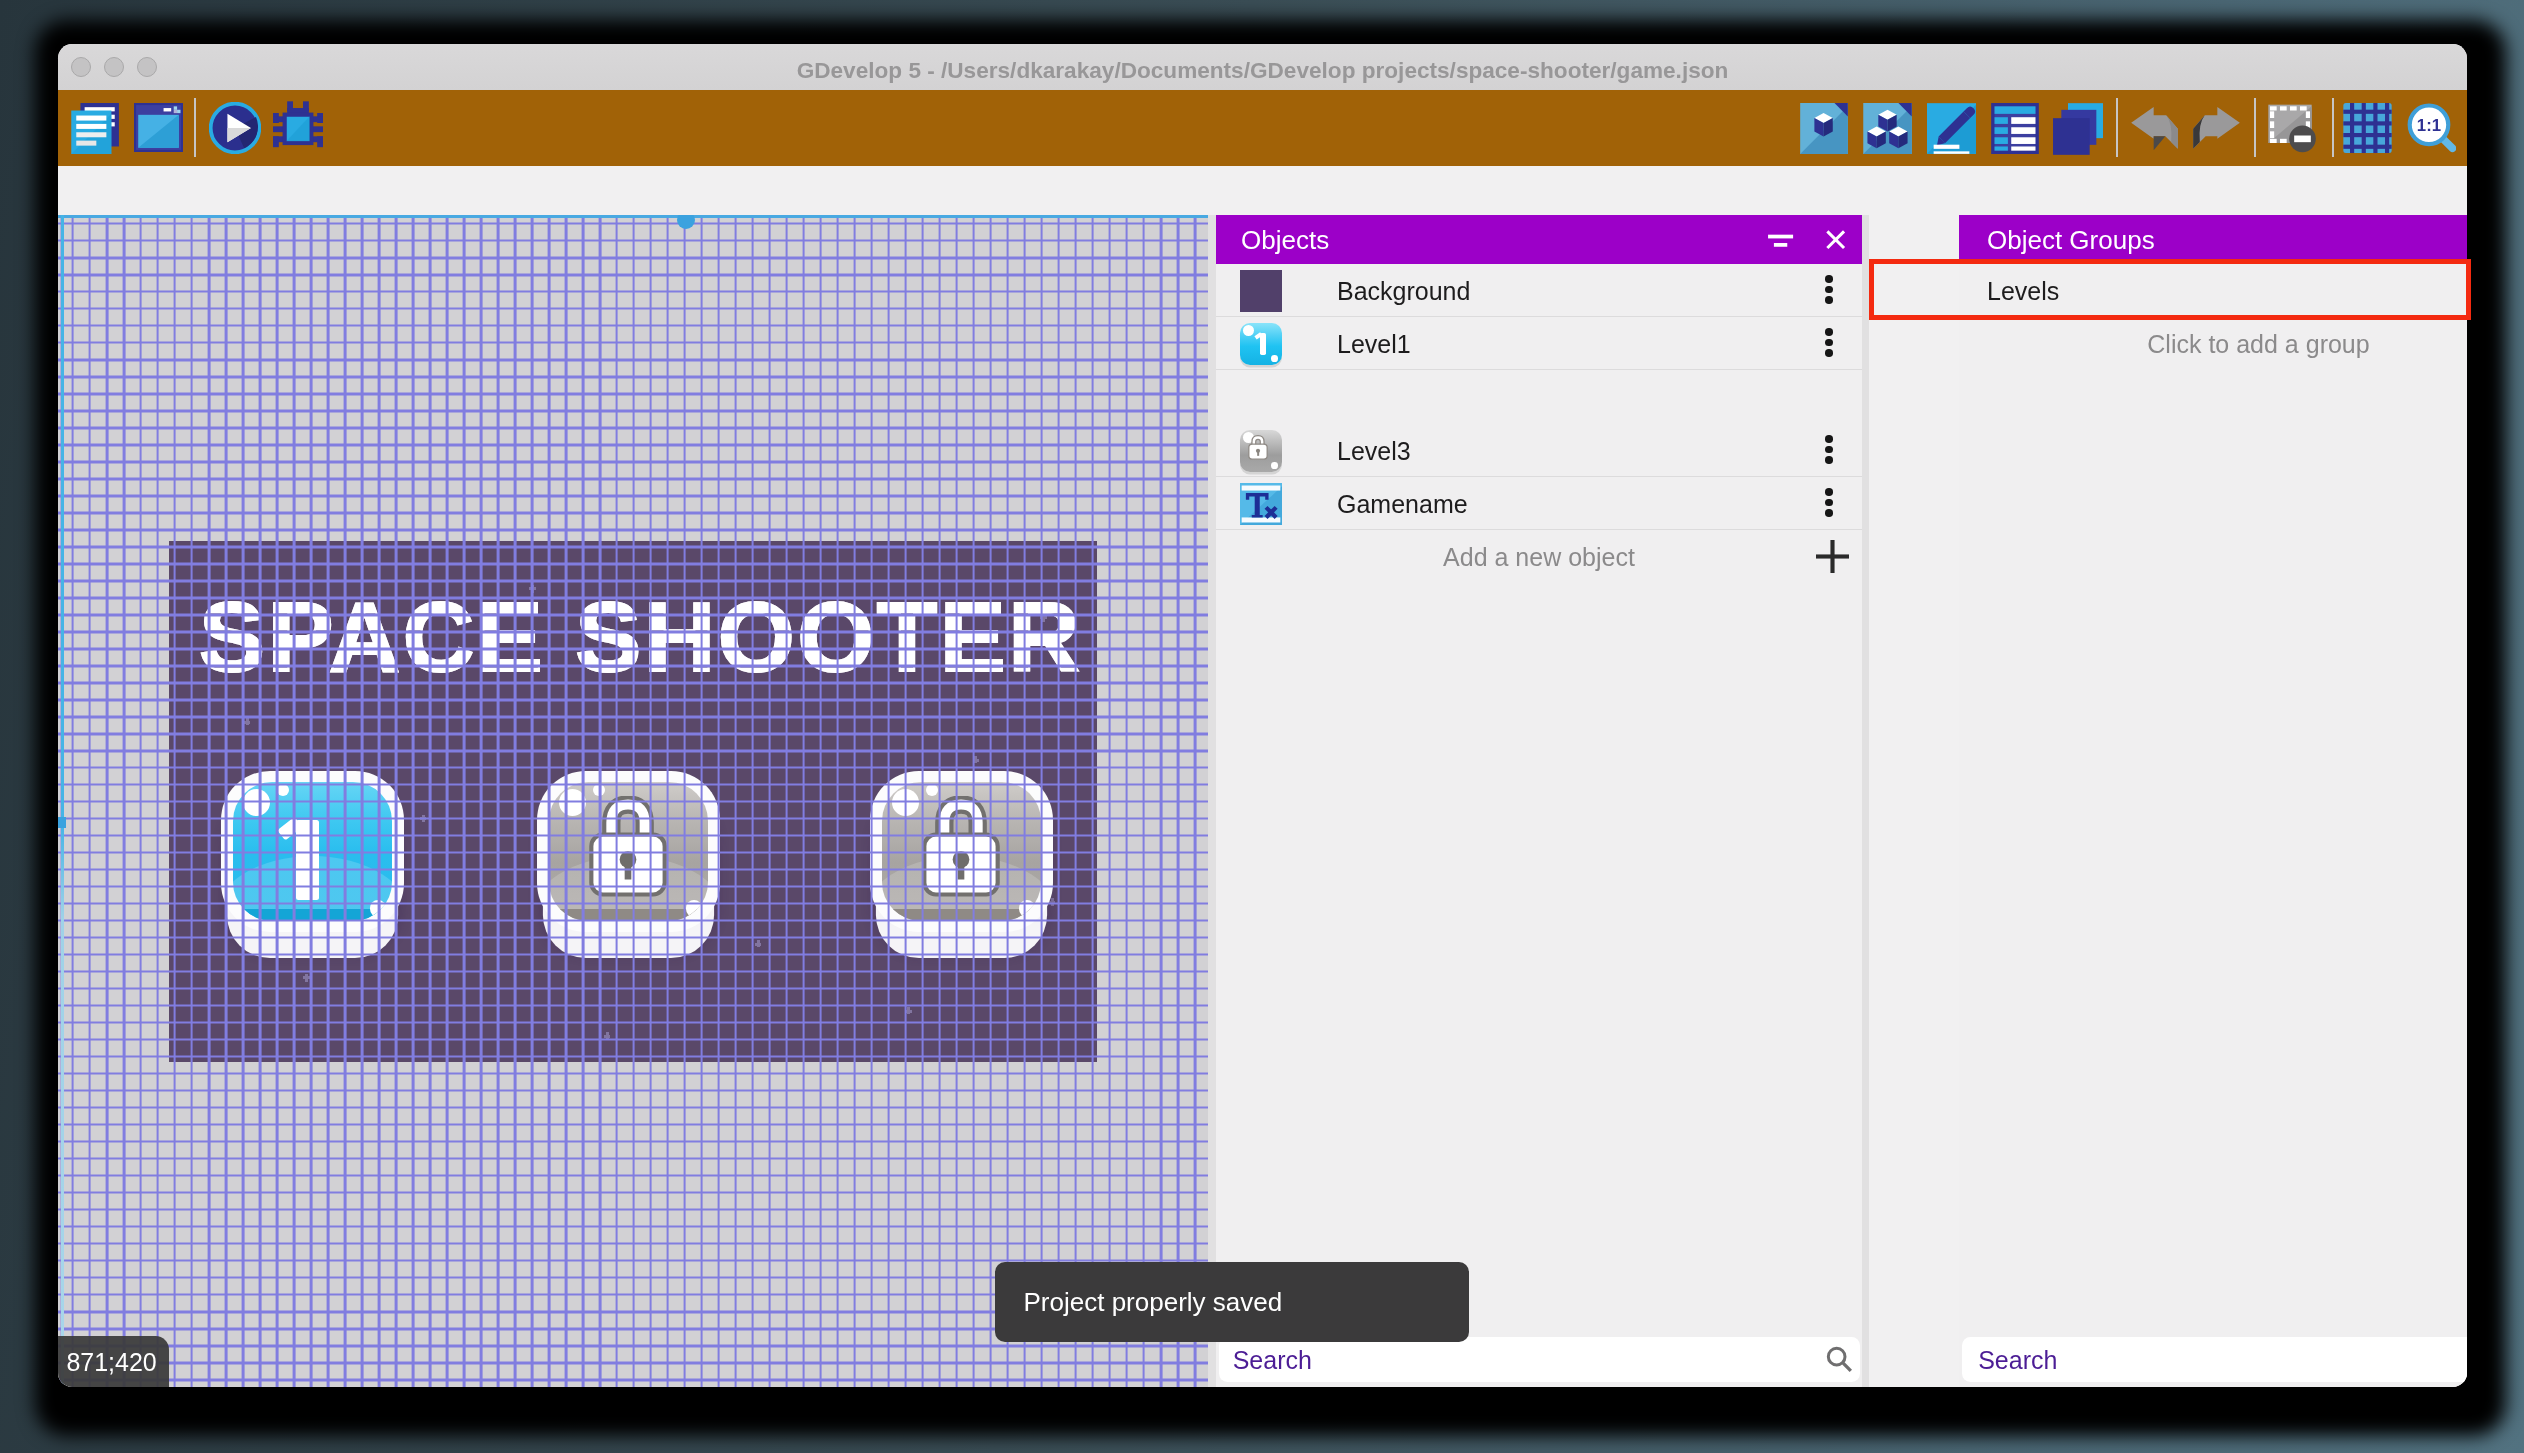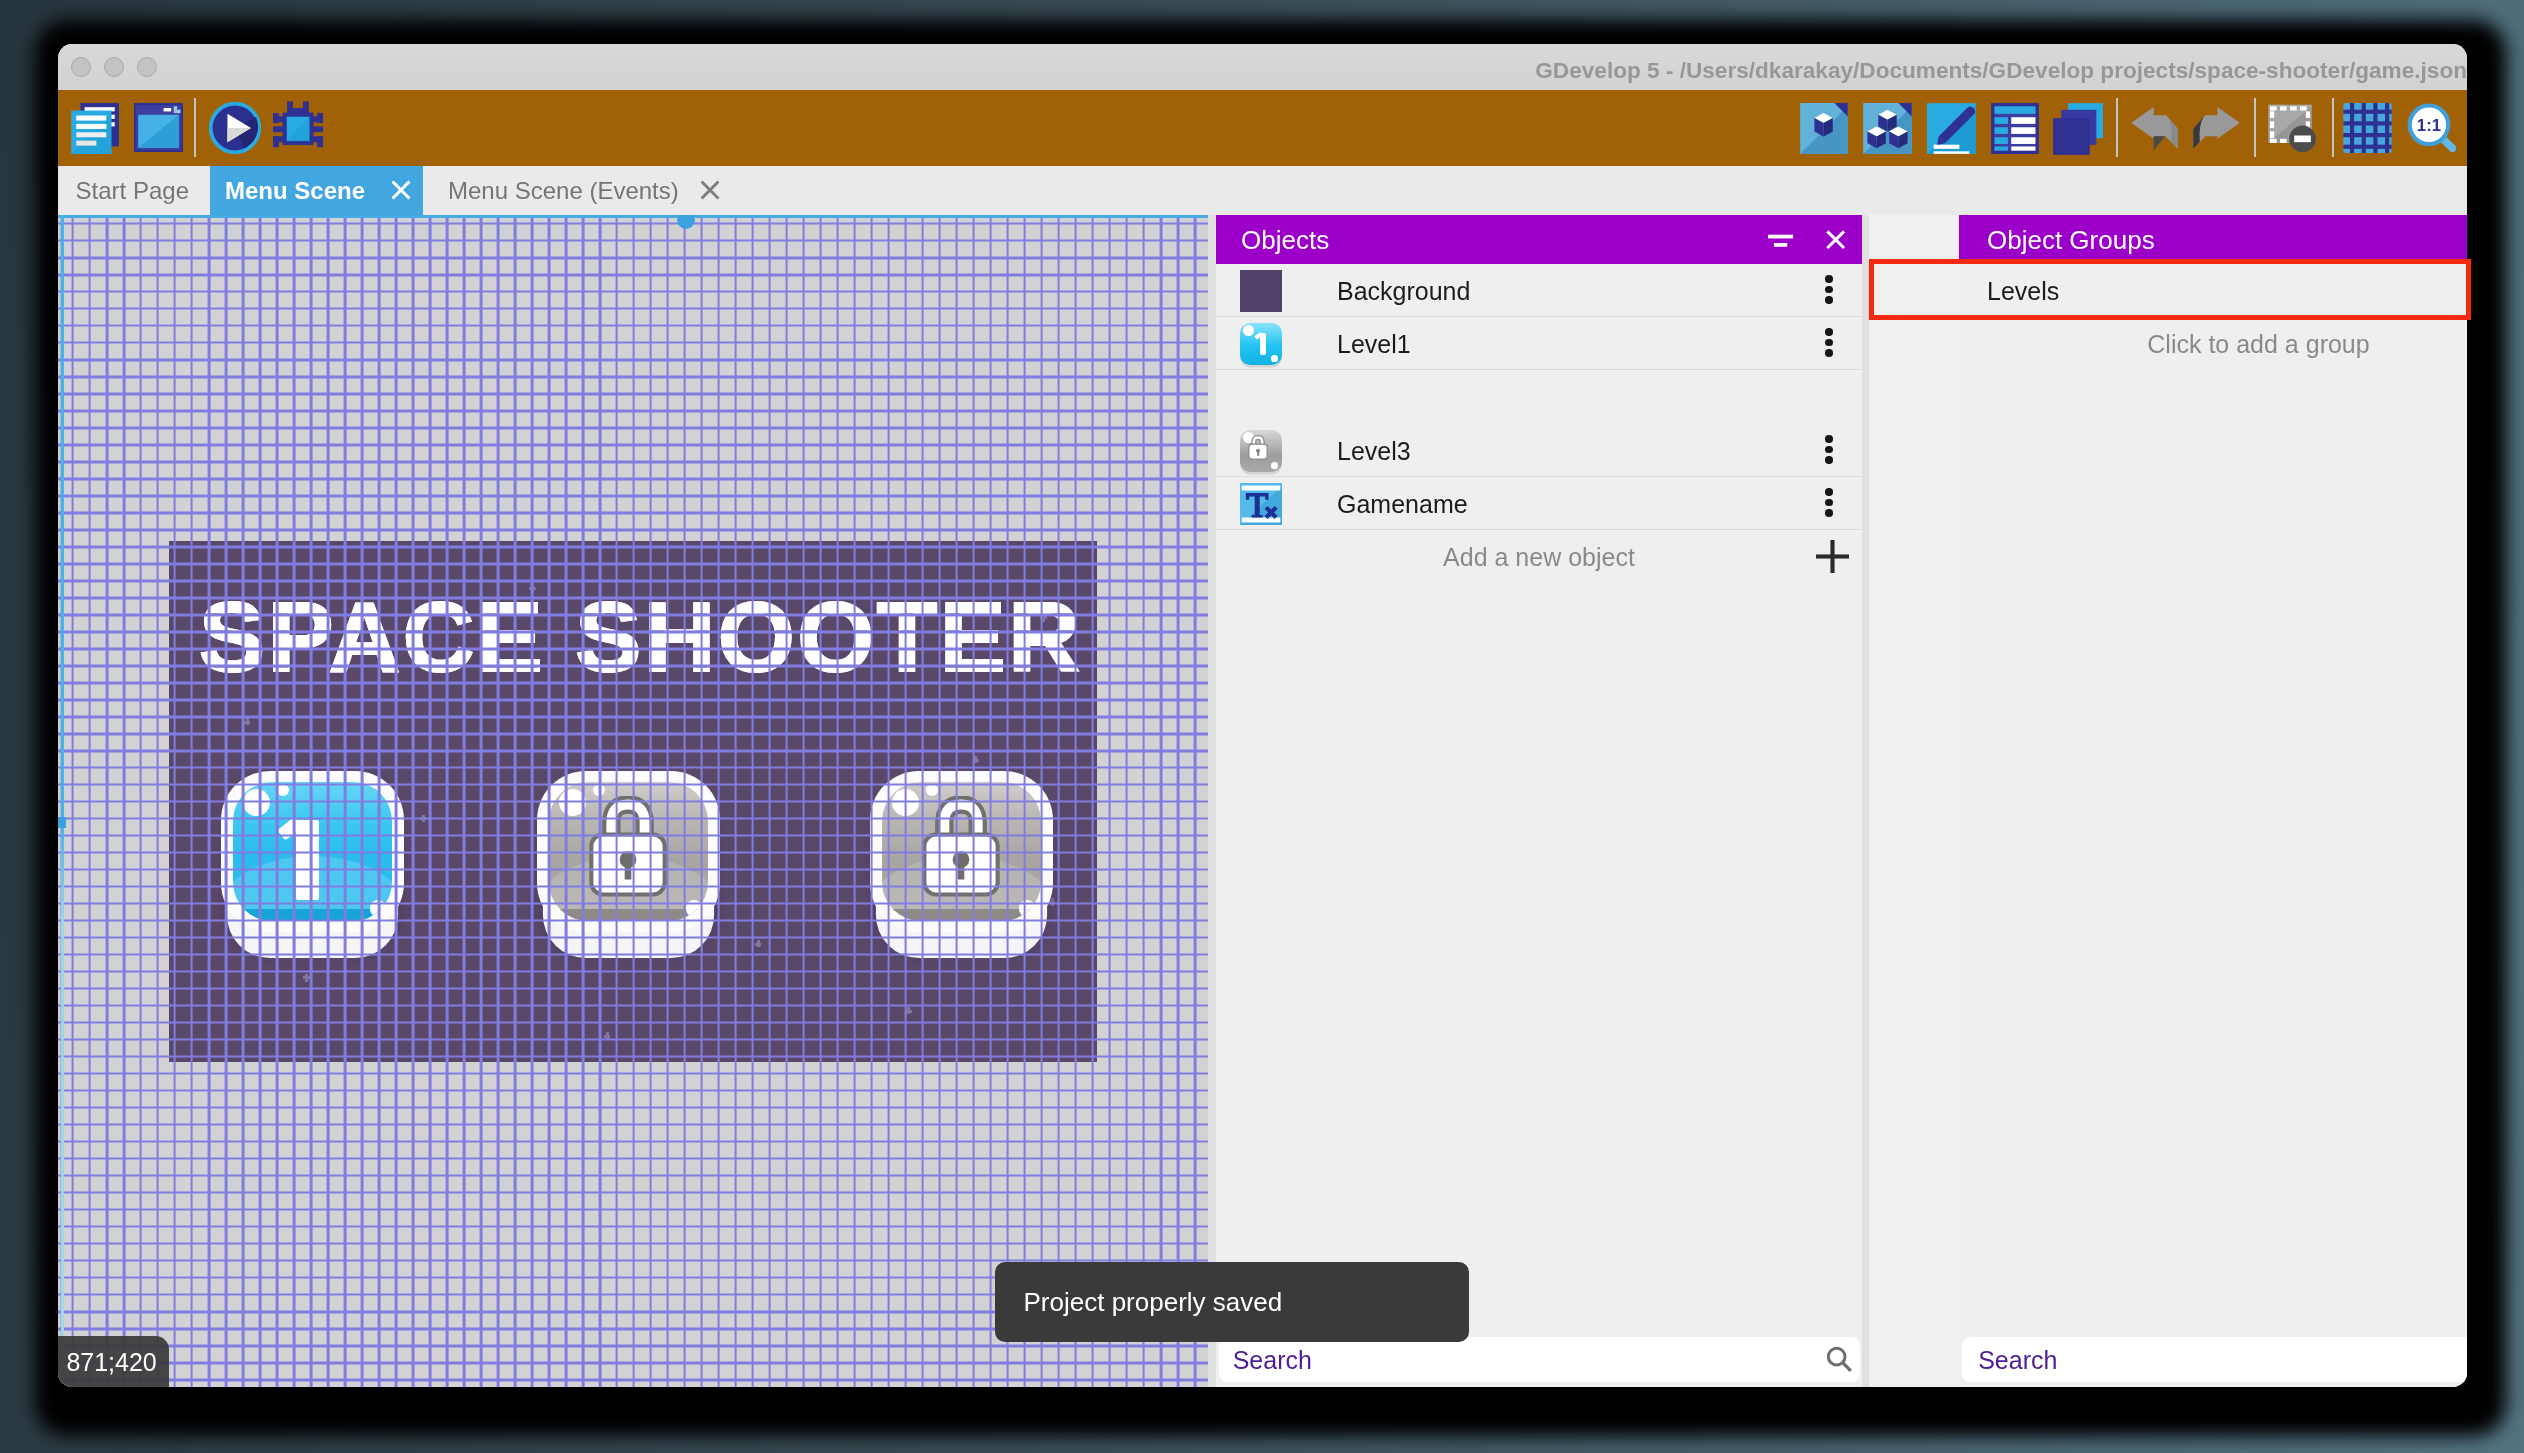--- a/index.html
+++ b/index.html
@@ -1,21 +1,21 @@
 <!DOCTYPE html>
 <html style="font-size:13.4px"><head>
 <meta charset="utf-8">
 <style>
 * { margin:0; padding:0; box-sizing:border-box; }
 html,body { width:2525px; height:1453px; overflow:hidden; }
 body { font-family:"Liberation Sans",sans-serif; background:linear-gradient(100deg,#27353c 0%,#3a4d55 45%,#4a6673 80%,#527280 100%); position:relative; }
 #shadow { position:absolute; left:35px; top:20px; width:2471px; height:1416px; background:#000; border-radius:32px; filter:blur(9.2px); }
 #win { position:absolute; left:58px; top:44px; width:2409px; height:1343px; border-radius:14.2px; overflow:hidden; background:#f1f0f1; }
 
-#titlebar { position:absolute; left:0; top:0; width:100%; height:63px; background:linear-gradient(#d9d8d9,#d1d0d1); border-bottom:1.7px solid #c2c1c2; text-align:right; }
+#titlebar { position:absolute; left:0; top:0; width:100%; height:63px; background:linear-gradient(#d9d8d9,#d1d0d1); border-bottom:1.7px solid #c2c1c2; text-align:center; }
 #titlebar .tl { position:absolute; top:12.6px; width:20px; height:20px; border-radius:50%; background:#c4c3c4; border:1.3px solid #a9a8a9; }
 #title { display:inline-block; margin-top:14.2px; font-size:22.6px; font-weight:bold; color:#989798; letter-spacing:0px; }
 
 #toolbar { position:absolute; left:0; top:46px; width:100%; height:76px; background:#a16207; }
 .ticon { position:absolute; top:13.4px; }
 .tsep { position:absolute; top:7.5px; width:1.7px; height:59px; background:#c6c5c6; }
 
 #tabbar { position:absolute; left:0; top:122px; width:100%; height:49px; background:#eaeaea; }
 .tab { position:absolute; top:0; height:49px; line-height:49px; font-size:24px; color:#767576; }
 #tabactive { position:absolute; left:152px; top:0; width:213px; height:49px; background:#42a7e1; }
@@ -244,33 +244,20 @@
           <rect x="0" y="36" width="58" height="5"></rect>
           <rect x="0" y="50" width="58" height="5"></rect>
       </g>
     </svg>
 
     <svg class="ticon" style="left:2349px;" width="49" height="52" viewBox="0 0 58 62">
       <path d="M40 40 L54 54" stroke="#62b8e6" stroke-width="9" stroke-linecap="round"></path>
       <circle cx="26" cy="26" r="23" fill="#fff" stroke="#3f9fd8" stroke-width="5"></circle>
       <text x="26" y="33" font-size="20" font-weight="bold" fill="#2e3192" text-anchor="middle" font-family="Liberation Sans">1:1</text>
     </svg>
-  </div>
-  <div id="tabbar">
-    <span class="tab" style="left:17.6px;">Start Page</span>
-    <div id="tabactive">
-        <span class="tt">Menu Scene</span>
-      <svg width="22" height="22" style="position:absolute;left:180px;top:13.4px;" viewBox="0 0 26 26">
-          <path d="M3 3 L23 23 M23 3 L3 23" stroke="#fff" stroke-width="3.6"></path>
-        </svg>
-    </div>
-    <span class="tab" style="left:390px;">Menu Scene (Events)</span>
-    <svg width="22" height="22" style="position:absolute;left:641px;top:13.4px;" viewBox="0 0 26 26">
-        <path d="M3 3 L23 23 M23 3 L3 23" stroke="#7e7d7e" stroke-width="3.4"></path>
-      </svg>
   </div>
   <div id="content">
     <div id="canvas">
       <div id="scene">
         <div id="sstars">
             <i style="position:absolute;left:360px;top:46px;width:6.7px;height:2.5px;background:#8275a0;"></i>
             <i style="position:absolute;left:362px;top:44px;width:2.5px;height:7.5px;background:#8275a0;"></i>
             <i style="position:absolute;left:871px;top:75px;width:6.7px;height:2.5px;background:#8275a0;"></i>
             <i style="position:absolute;left:873px;top:73px;width:2.5px;height:7.5px;background:#8275a0;"></i>
             <i style="position:absolute;left:75px;top:180px;width:5.9px;height:2.5px;background:#8275a0;"></i>

